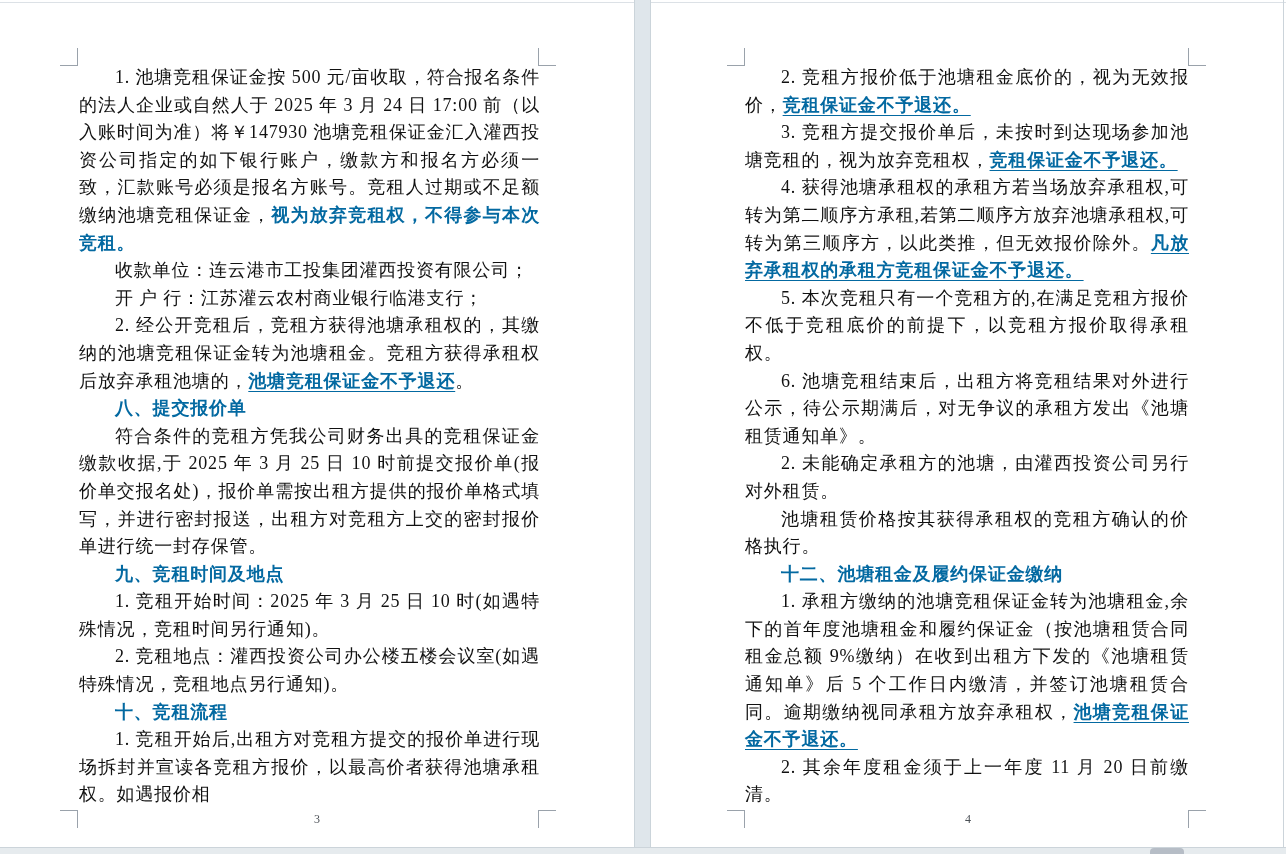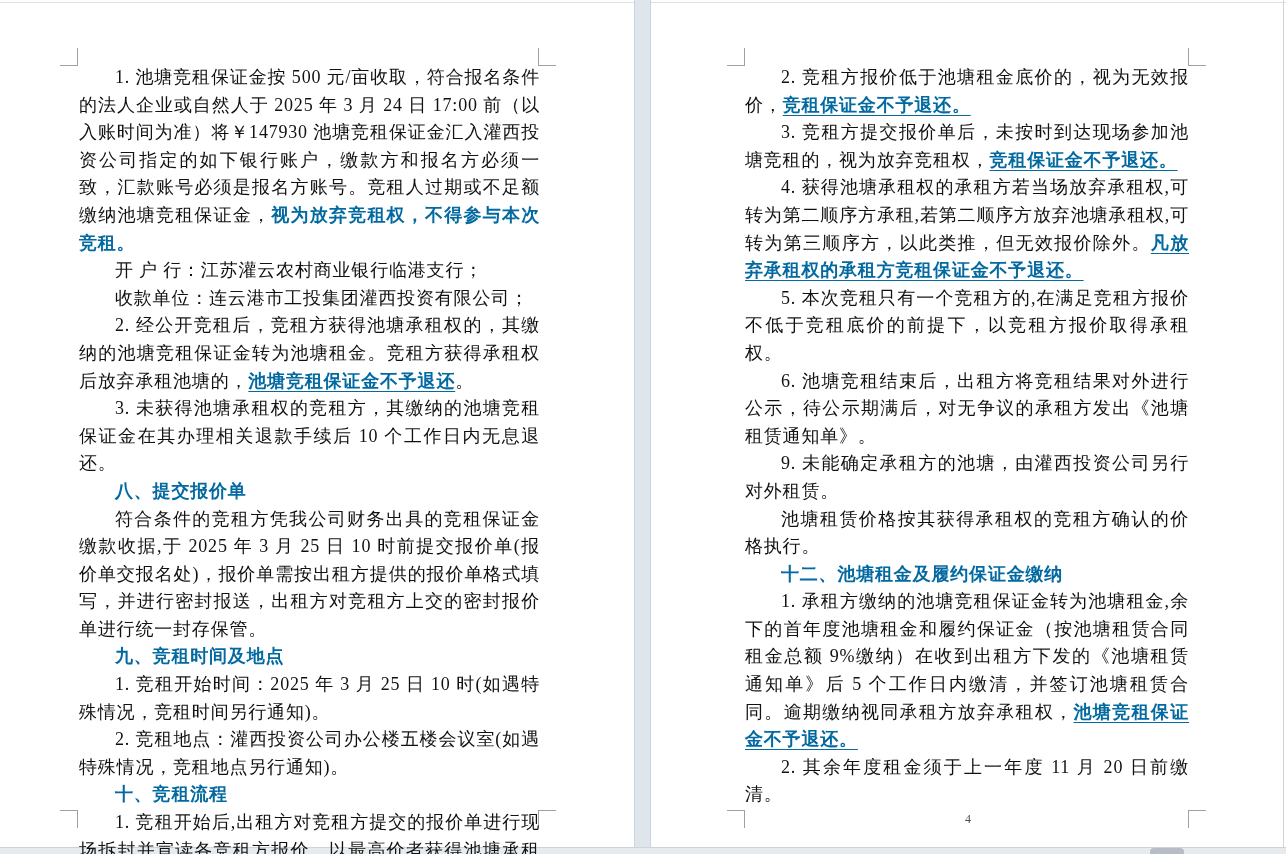--- a/index.html
+++ b/index.html
@@ -61,39 +61,38 @@
   <div class="crop bl" style="left:60px;top:810px;"></div>
   <div class="crop br" style="left:538px;top:810px;"></div>
 
   <div class="crop tl" style="left:727px;top:48px;"></div>
   <div class="crop tr" style="left:1188px;top:48px;"></div>
   <div class="crop bl" style="left:727px;top:810px;"></div>
   <div class="crop br" style="left:1188px;top:810px;"></div>
 
   <div class="text-col c3">
       <p><span>1. 池塘竞租保证金按 500 元/亩收取，符合报名条件的法人企业或自然人于 2025 年 3 月 24 日 17:00 前（以入账时间为准）将￥147930 池塘竞租保证金汇入灌西投资公司指定的如下银行账户，缴款方和报名方必须一致，汇款账号必须是报名方账号。竞租人过期或不足额缴纳池塘竞租保证金，</span><span class="bold">视为放弃竞租权，不得参与本次竞租。</span></p>
+      <p><span>收款单位：连云港市工投集团灌西投资有限公司；</span></p>
       <p><span>开 户 行：江苏灌云农村商业银行临港支行；</span></p>
-      <p><span>收款单位：连云港市工投集团灌西投资有限公司；</span></p>
       <p><span>2. 经公开竞租后，竞租方获得池塘承租权的，其缴纳的池塘竞租保证金转为池塘租金。竞租方获得承租权后放弃承租池塘的，</span><span class="bold underline">池塘竞租保证金不予退还</span><span>。</span></p>
-      <p><span>3. 未获得池塘承租权的竞租方，其缴纳的池塘竞租保证金在其办理相关退款手续后 10 个工作日内无息退还。</span></p>
       <p class="heading"><span class="bold">八、提交报价单</span></p>
       <p><span>符合条件的竞租方凭我公司财务出具的竞租保证金缴款收据,于 2025 年 3 月 25 日 10 时前提交报价单(报价单交报名处)，报价单需按出租方提供的报价单格式填写，并进行密封报送，出租方对竞租方上交的密封报价单进行统一封存保管。</span></p>
       <p class="heading"><span class="bold">九、竞租时间及地点</span></p>
       <p><span>1. 竞租开始时间：2025 年 3 月 25 日 10 时(如遇特殊情况，竞租时间另行通知)。</span></p>
       <p><span>2. 竞租地点：灌西投资公司办公楼五楼会议室(如遇特殊情况，竞租地点另行通知)。</span></p>
       <p class="heading"><span class="bold">十、竞租流程</span></p>
       <p><span>1. 竞租开始后,出租方对竞租方提交的报价单进行现场拆封并宣读各竞租方报价，以最高价者获得池塘承租权。如遇报价相</span></p>
     </div>
   <div class="text-col c4">
       <p><span>2. 竞租方报价低于池塘租金底价的，视为无效报价，</span><span class="bold underline">竞租保证金不予退还。</span></p>
       <p><span>3. 竞租方提交报价单后，未按时到达现场参加池塘竞租的，视为放弃竞租权，</span><span class="bold underline">竞租保证金不予退还。</span></p>
       <p><span>4. 获得池塘承租权的承租方若当场放弃承租权,可转为第二顺序方承租,若第二顺序方放弃池塘承租权,可转为第三顺序方，以此类推，但无效报价除外。</span><span class="bold underline">凡放弃承租权的承租方竞租保证金不予退还。</span></p>
       <p><span>5. 本次竞租只有一个竞租方的,在满足竞租方报价不低于竞租底价的前提下，以竞租方报价取得承租权。</span></p>
       <p><span>6. 池塘竞租结束后，出租方将竞租结果对外进行公示，待公示期满后，对无争议的承租方发出《池塘租赁通知单》。</span></p>
-      <p><span>9. 未能确定承租方的池塘，由灌西投资公司另行对外租赁。</span></p>
+      <p><span>2. 未能确定承租方的池塘，由灌西投资公司另行对外租赁。</span></p>
       <p><span>池塘租赁价格按其获得承租权的竞租方确认的价格执行。</span></p>
       <p class="heading"><span class="bold">十二、池塘租金及履约保证金缴纳</span></p>
       <p><span>1. 承租方缴纳的池塘竞租保证金转为池塘租金,余下的首年度池塘租金和履约保证金（按池塘租赁合同租金总额 9%缴纳）在收到出租方下发的《池塘租赁通知单》后 5 个工作日内缴清，并签订池塘租赁合同。逾期缴纳视同承租方放弃承租权，</span><span class="bold underline">池塘竞租保证金不予退还。</span></p>
       <p><span>2. 其余年度租金须于上一年度 11 月 20 日前缴清。</span></p>
     </div>
 
   <div class="page-num n3">3</div>
   <div class="page-num n4">4</div>
 
 </div>

